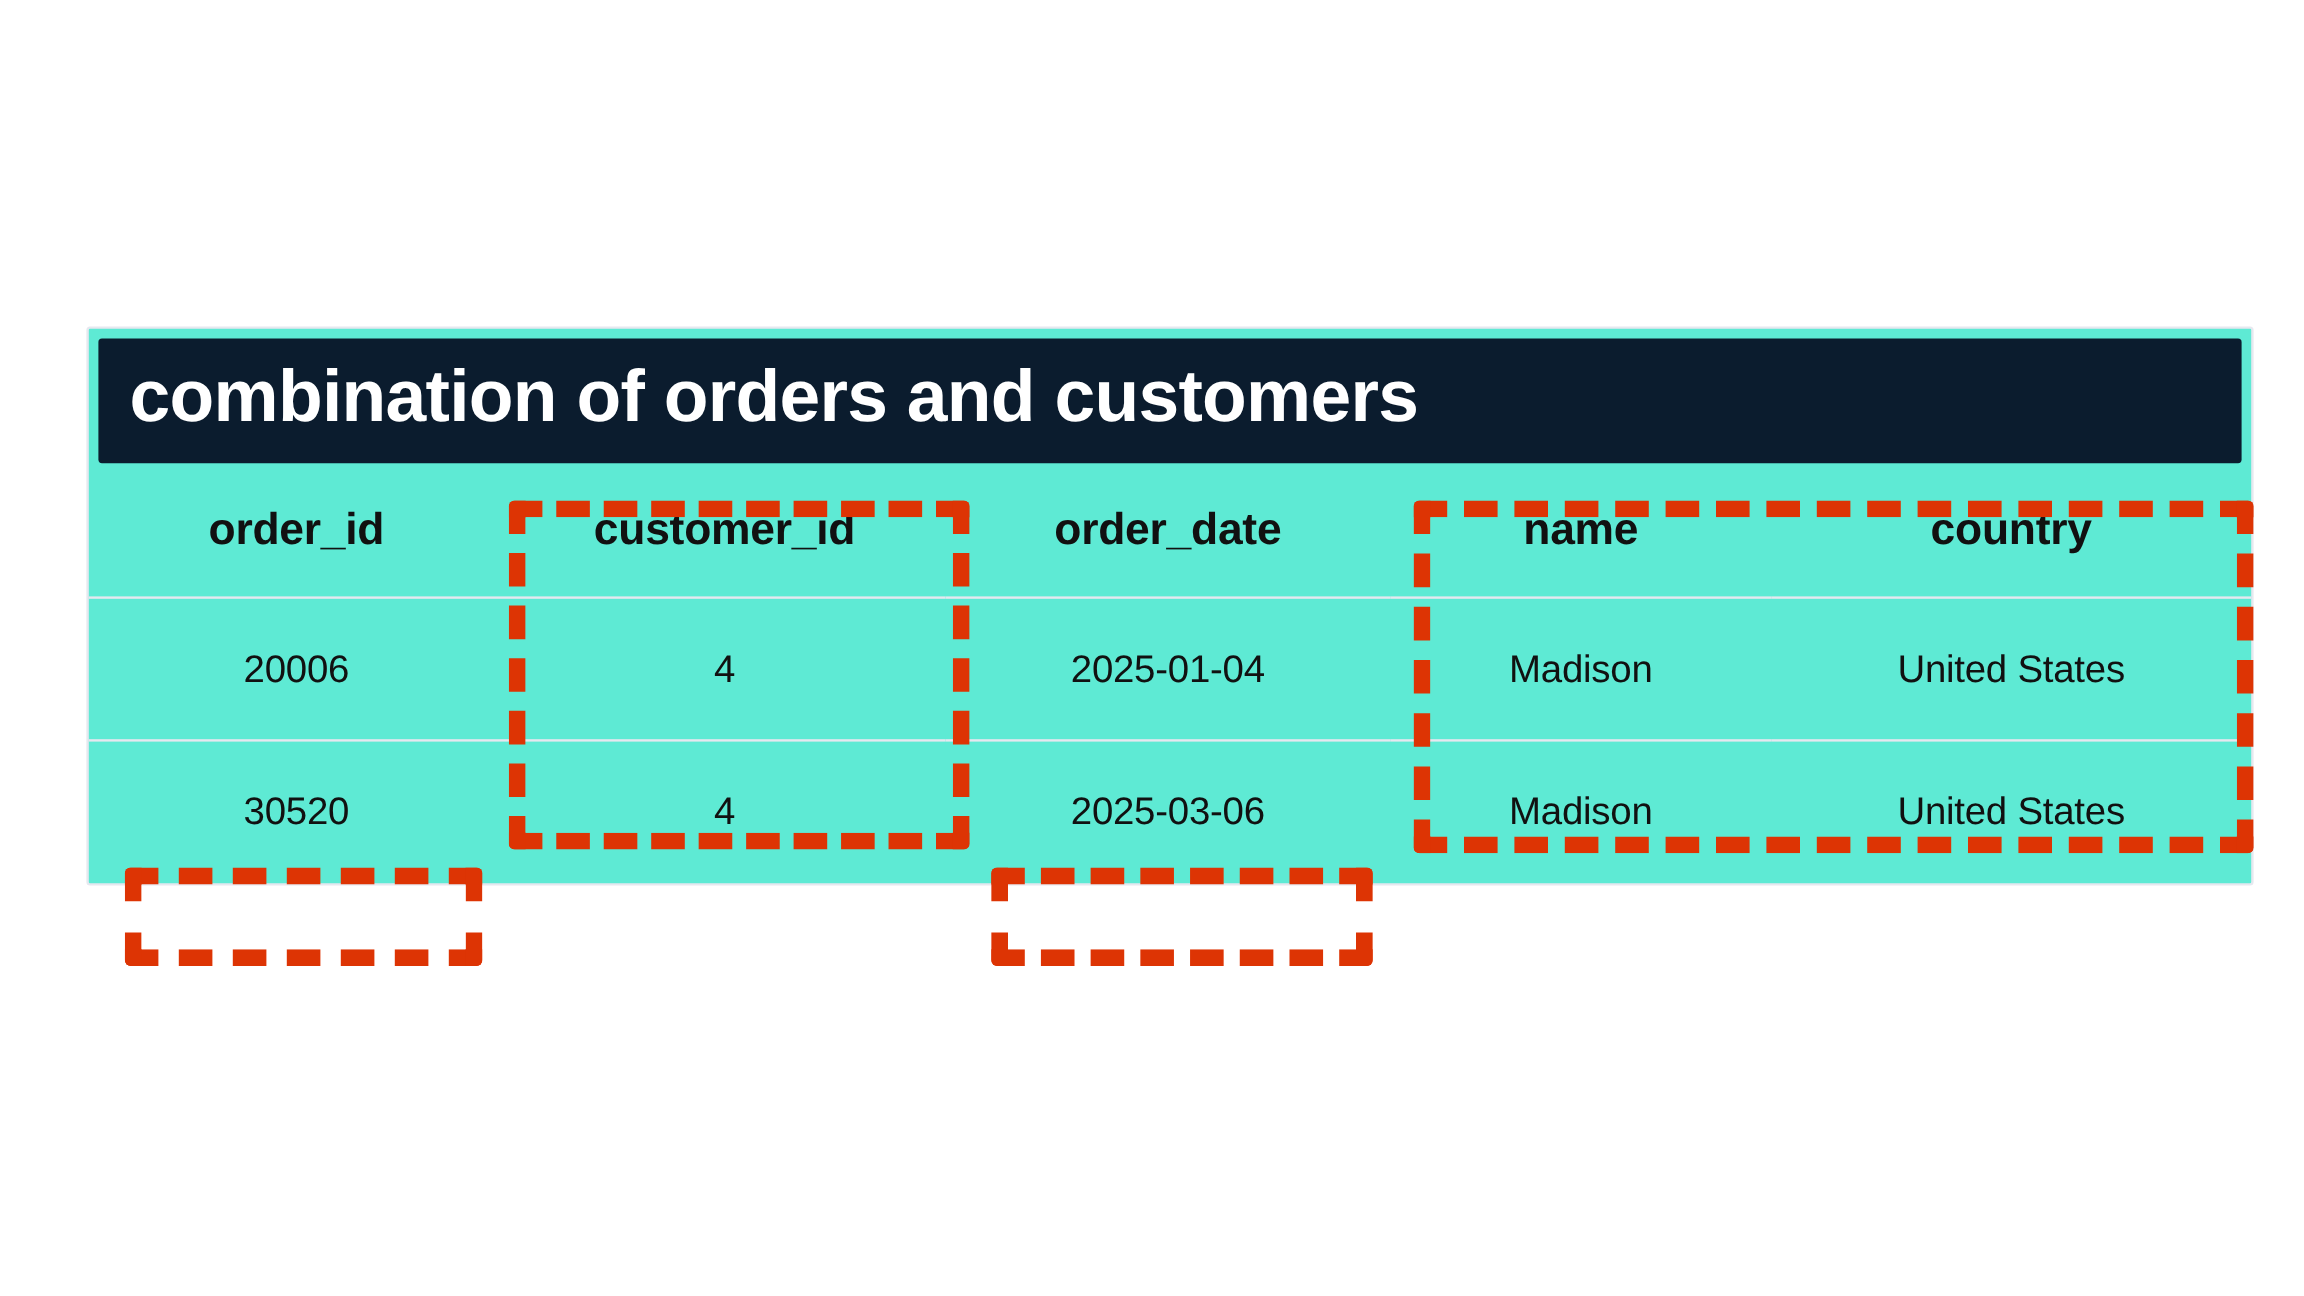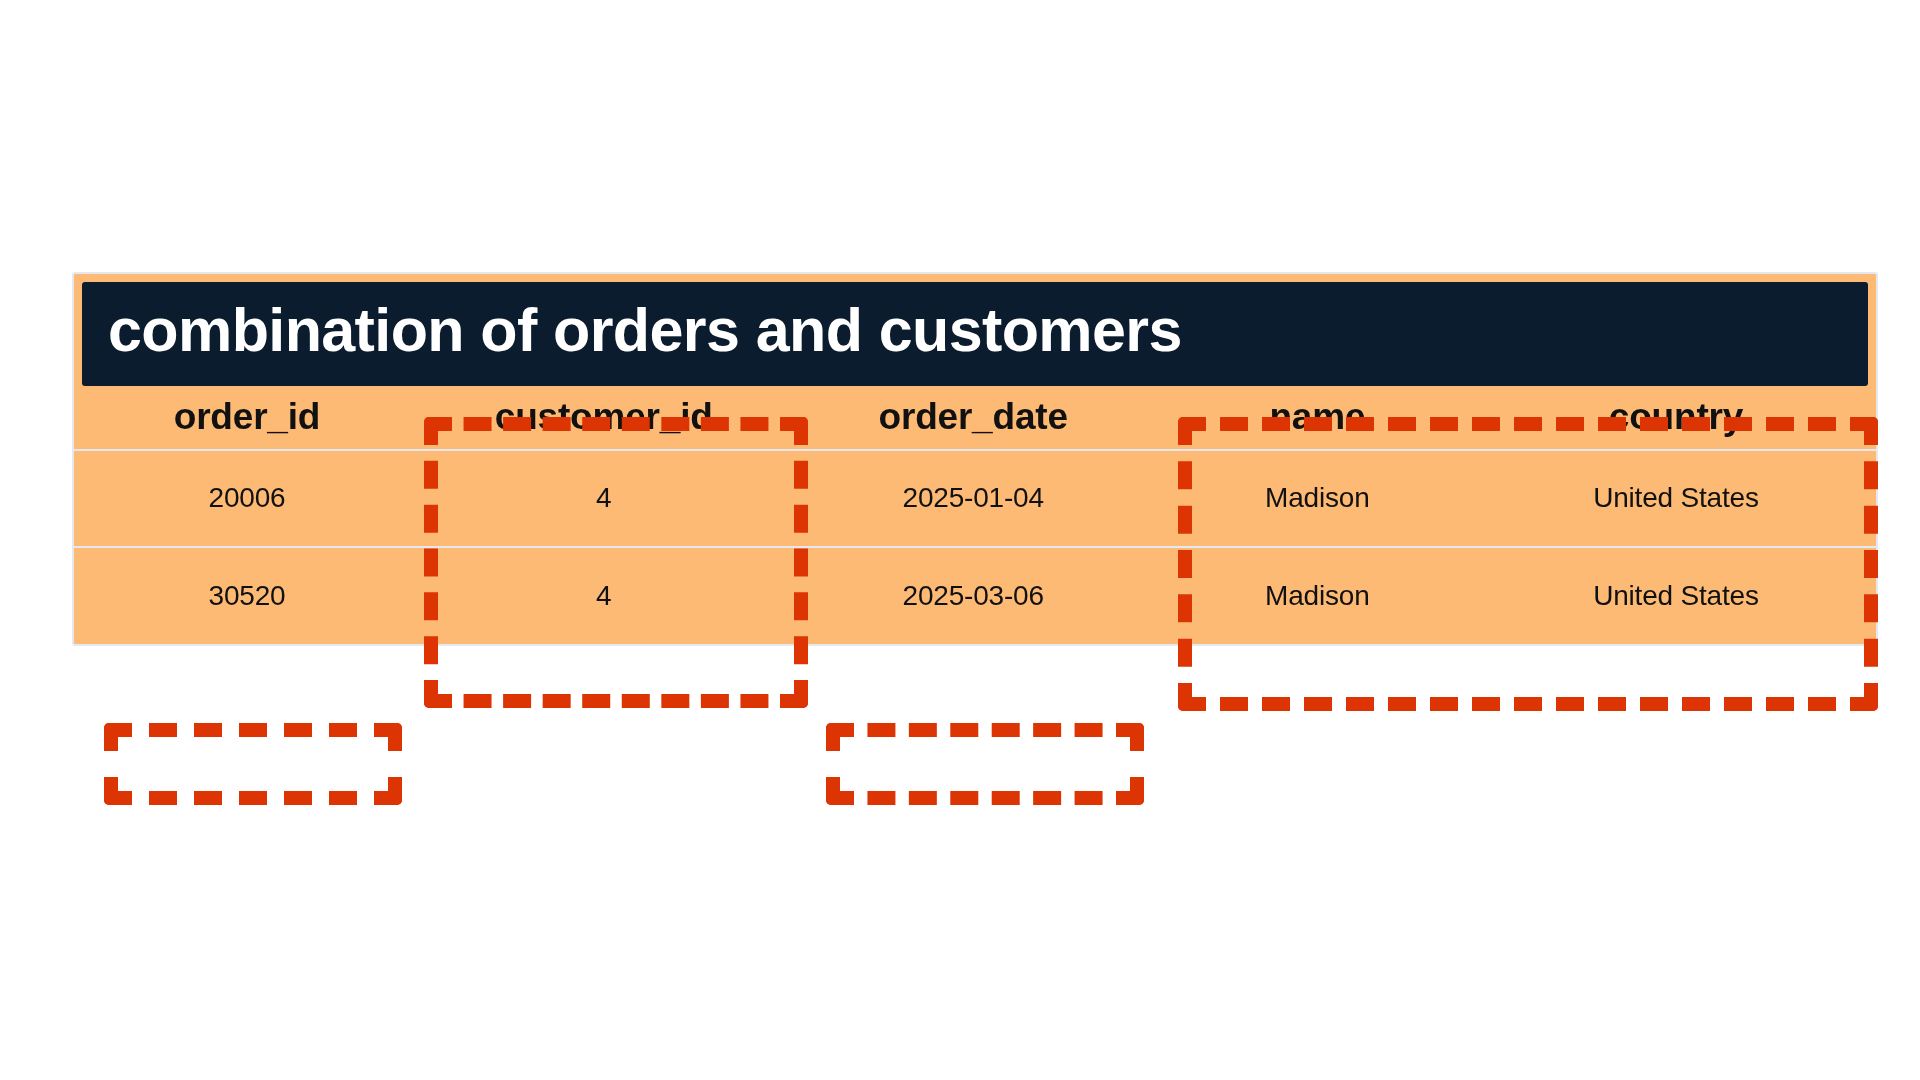--- a/index.html
+++ b/index.html
@@ -14,21 +14,21 @@
     width: 1920px; height: 1080px;
     background: #ffffff;
   }
 
   
   .table-card {
     position: absolute;
     left: 72px;
     top: 272px;
     width: 1806px;
-    background: #fdba74;
+    background: #5eead4;
     border: 2px solid #e6e8ef;
     border-radius: 3px;
   }
 
   .title-bar {
     background: #0b1c2e;
     margin: 8px 8px 0 8px;
     padding: 16px 26px 22px 26px;
     border-radius: 3px;
   }
@@ -43,29 +43,29 @@
 
   table.grid {
     width: 100%;
     border-collapse: collapse;
     table-layout: fixed;
   }
   table.grid th, table.grid td {
     text-align: center;
     color: #111111;
     padding: 0;
-    height: 97px;
+    height: 119px;
     vertical-align: middle;
-    font-size: 28px;
+    font-size: 32px;
     white-space: nowrap;
   }
   table.grid th {
     font-weight: 700;
     font-size: 37px;
-    height: 64px;
+    height: 112px;
     letter-spacing: -0.2px;
   }
   table.grid tbody tr {
     border-top: 2px solid #e6e8ef;
   }
   table.grid td {
     font-weight: 400;
     letter-spacing: -0.2px;
   }
 

